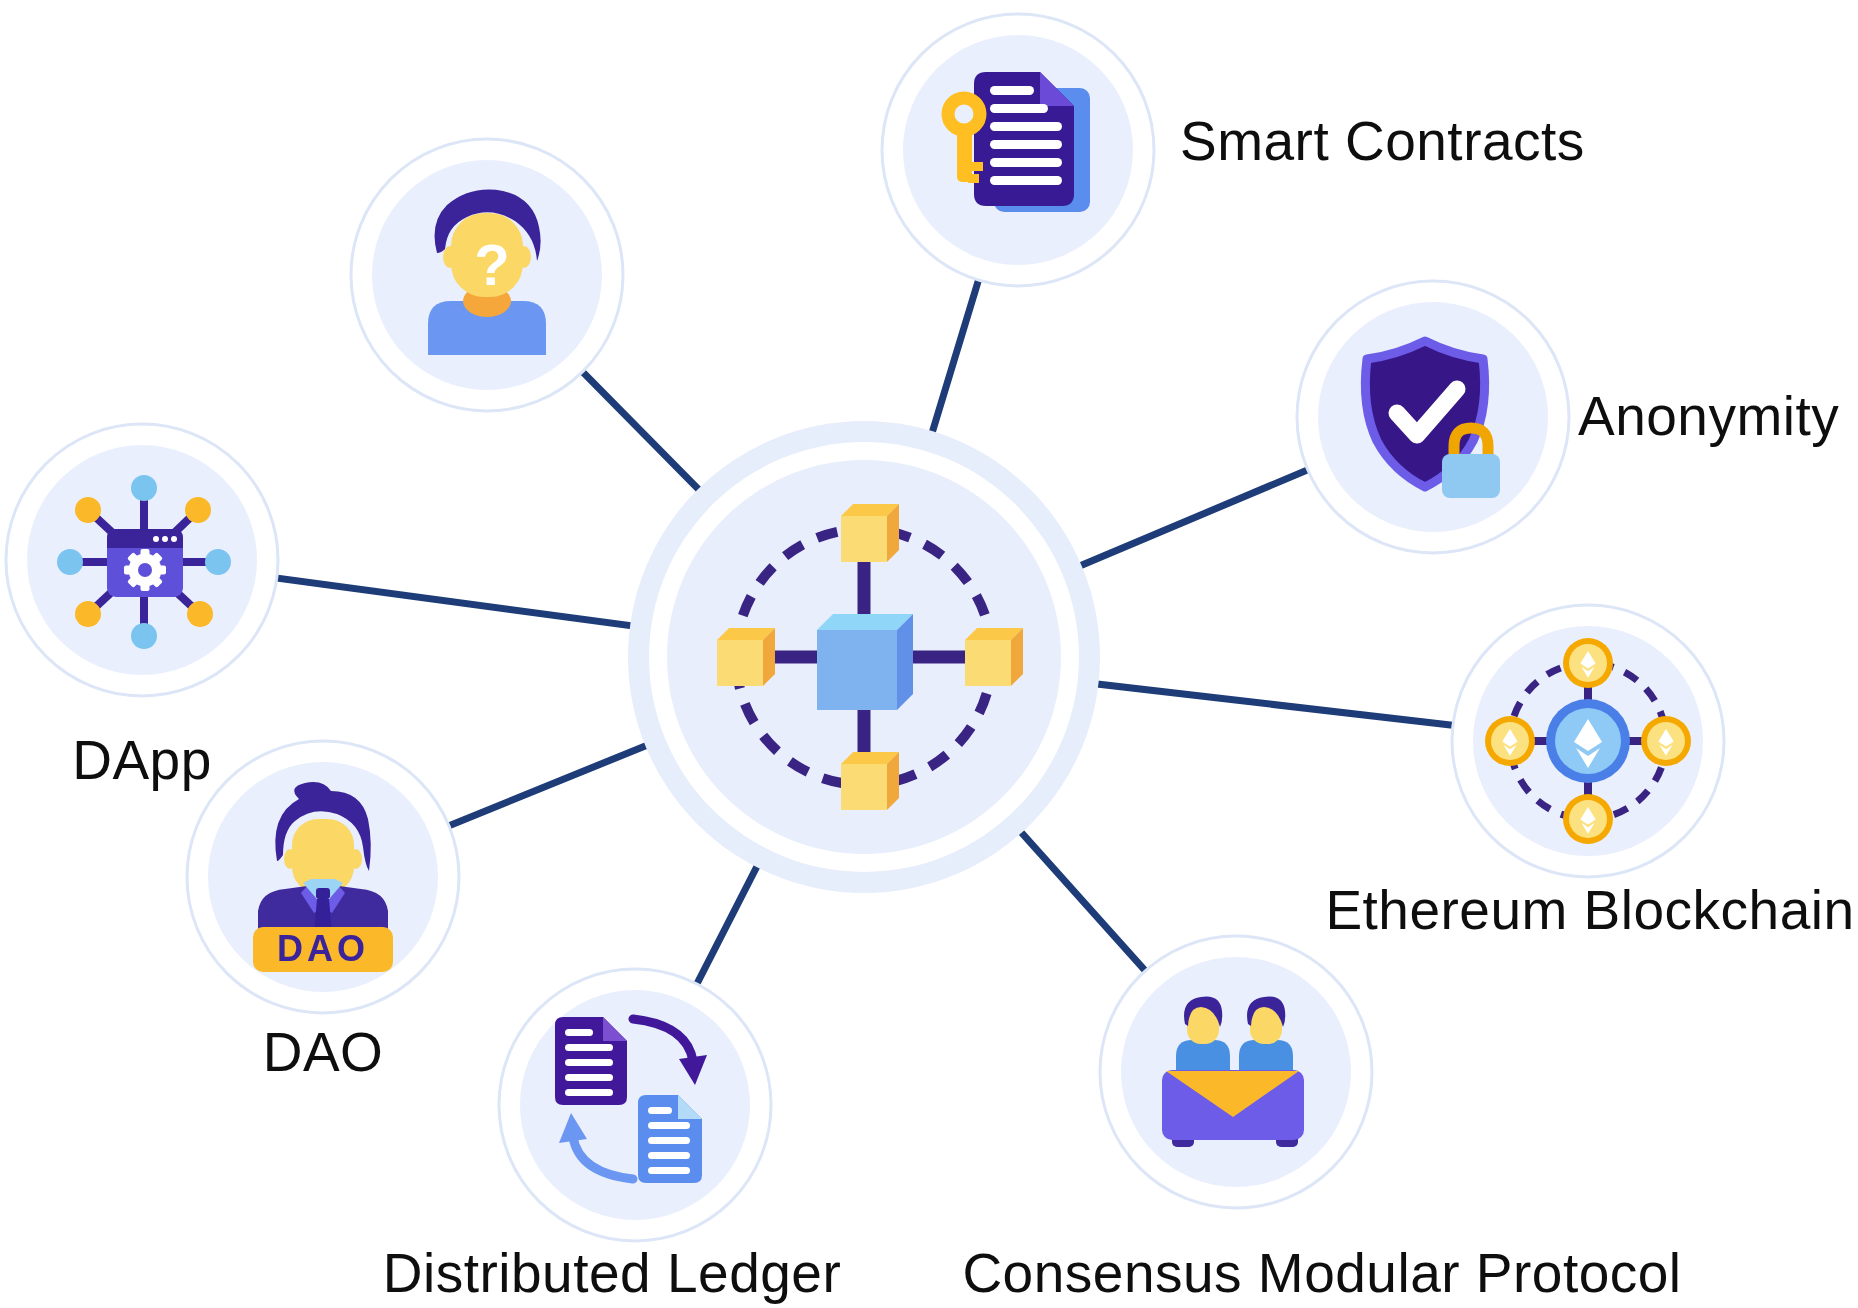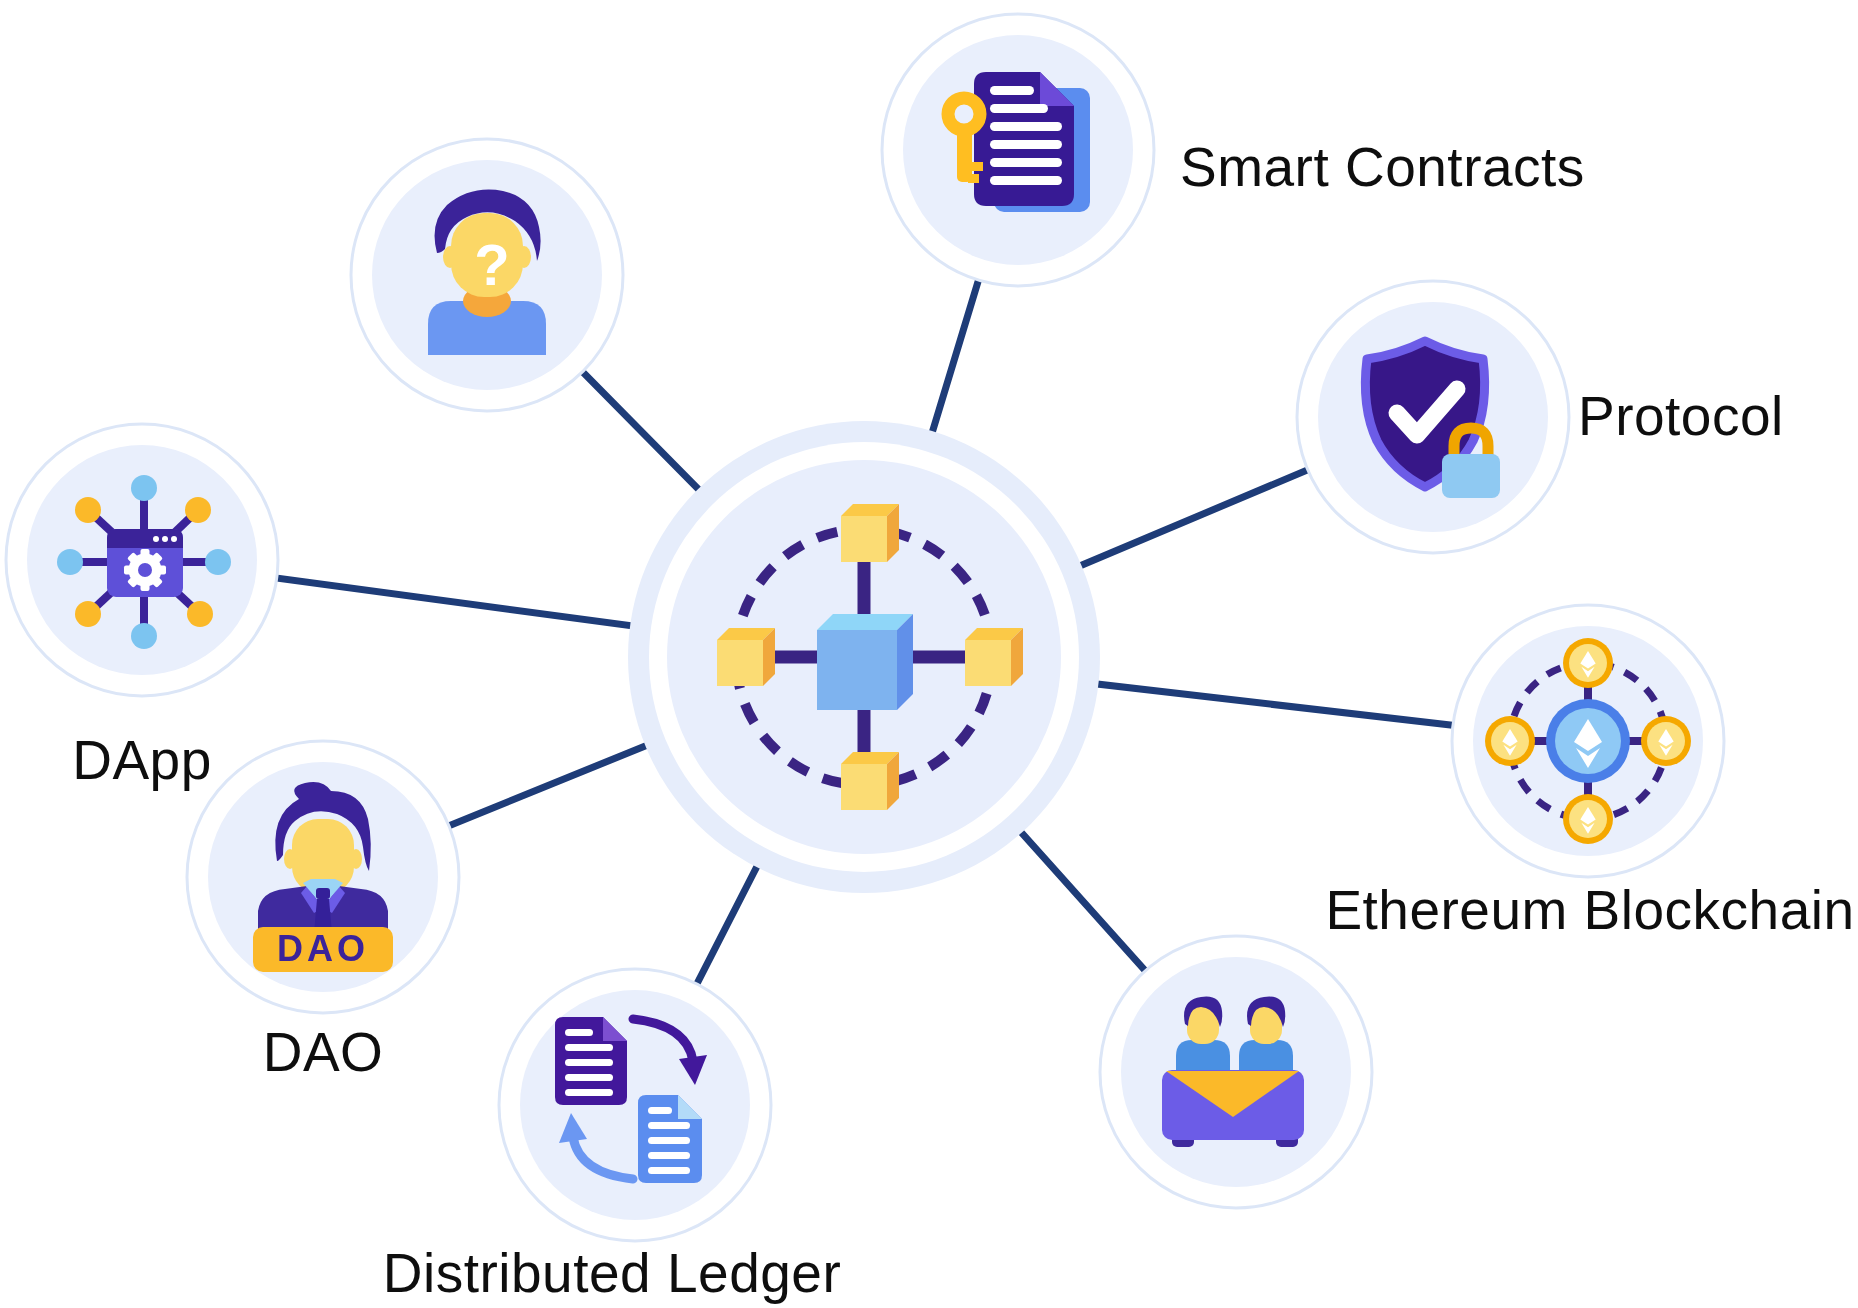--- a/index.html
+++ b/index.html
@@ -290,20 +290,21 @@
           <rect x="-4.5" y="-21" width="9" height="42" rx="2" transform="rotate(90)"></rect>
           <rect x="-4.5" y="-21" width="9" height="42" rx="2" transform="rotate(135)"></rect>
         </g>
         <circle r="16.5" fill="#FFFFFF"></circle>
         <circle r="7" fill="#5E50D8"></circle>
       </g>
     </g>
   </g>
 </svg>
 
-<div class="label" style="left:1180px; top:137px;">Smart Contracts</div>
-<div class="label" style="left:1578px; top:386px;">Protocol</div>
+<div class="label" style="left:1180px; top:111px;">Smart Contracts</div>
+<div class="label" style="left:1578px; top:386px;">Anonymity</div>
 <div class="label centered" style="left:1590px; top:880px;">Ethereum Blockchain</div>
+<div class="label centered" style="left:1322px; top:1243px;">Consensus Modular Protocol</div>
 <div class="label centered" style="left:612px;  top:1243px;">Distributed Ledger</div>
 <div class="label centered" style="left:323px;  top:1022px;">DAO</div>
 <div class="label centered" style="left:142px;  top:704px;margin-top:26px;">DApp</div>
 
 </div>
 
 </body></html>

